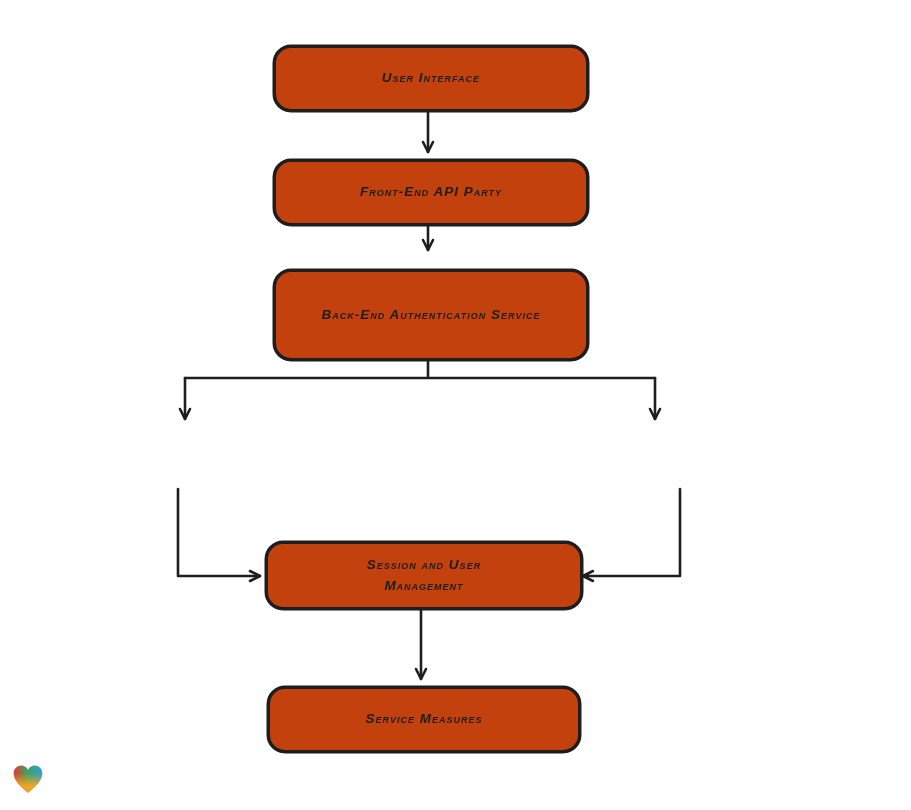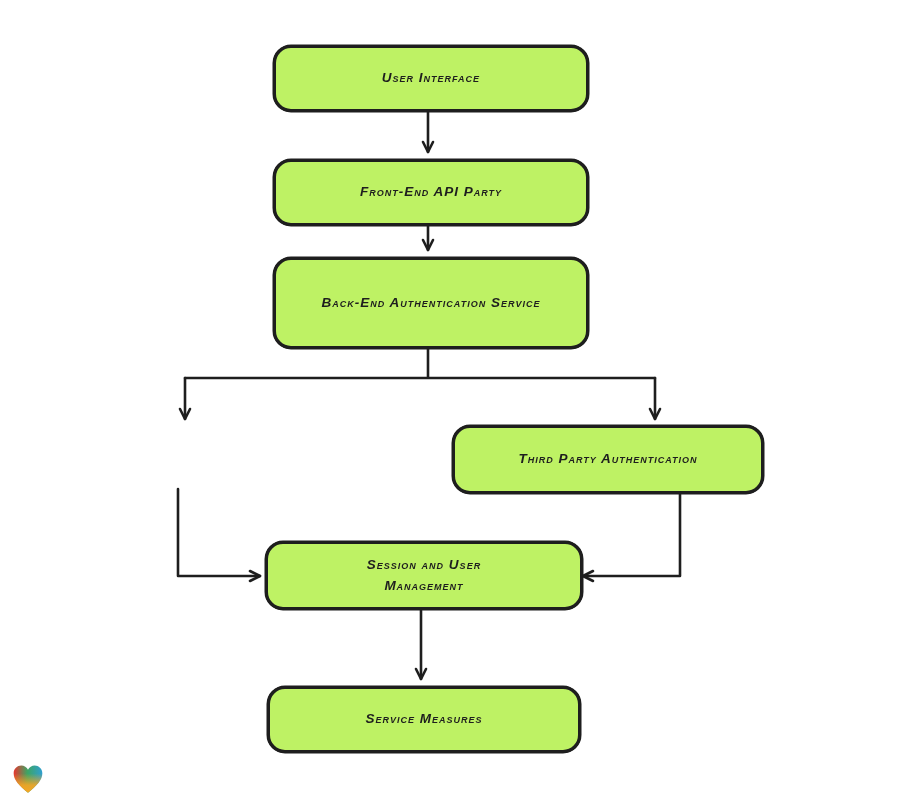--- a/index.html
+++ b/index.html
@@ -12,41 +12,41 @@
     font-family: "Liberation Sans", sans-serif;
   }
   svg.edges {
     position: absolute;
     left: 0; top: 0;
     width: 911px; height: 810px;
     pointer-events: none;
   }
   .node {
     position: absolute;
-    background: #bef264;
+    background: #c2410c;
     border: 3px solid #1e1e1e;
     border-radius: 18px;
     box-shadow: 0 0 0 0.5px #1e1e1e;
     display: flex;
     align-items: center;
     justify-content: center;
     text-align: center;
     color: #1e1e1e;
     font-style: italic;
     font-variant: small-caps;
     font-weight: 600;
     font-size: 13.5px;
     letter-spacing: 1px;
     line-height: 1.55;
     cursor: default;
   }
   .node .label { display: inline-block; padding: 0 12px; }
   .n1 { left: 273px; top: 45px;  width: 310px; height: 61px; }
   .n2 { left: 273px; top: 159px; width: 310px; height: 61px; }
-  .n3 { left: 273px; top: 257px; width: 310px; height: 86px; justify-content: center; }
+  .n3 { left: 273px; top: 269px; width: 310px; height: 86px; justify-content: center; }
   .n4 { left: 63px;  top: 425px; width: 309px; height: 63px; }
   .n5 { left: 452px; top: 425px; width: 306px; height: 63px; }
   .n6 { left: 265px; top: 541px; width: 312px; height: 63px; }
   .n7 { left: 267px; top: 686px; width: 308px; height: 61px; }
   .n3 .label { max-width: 225px; }
   .n6 .label { max-width: 185px; }
   .logo {
     position: absolute;
     left: 11px; top: 761px;
     width: 34px; height: 36px;
@@ -82,23 +82,20 @@
 
   <div class="node n2">
     <span class="label">Front-End API Party</span>
   </div>
 
   <div class="node n3">
     <span class="label">Back-End Authentication Service</span>
   </div>
 
 
-  <div class="node n5">
-    <span class="label">Third Party Authentication</span>
-  </div>
 
   <div class="node n6">
     <span class="label">Session and User Management</span>
   </div>
 
   <div class="node n7">
     <span class="label">Service Measures</span>
   </div>
 
   <svg class="logo" viewBox="0 0 32 32" aria-hidden="true">

